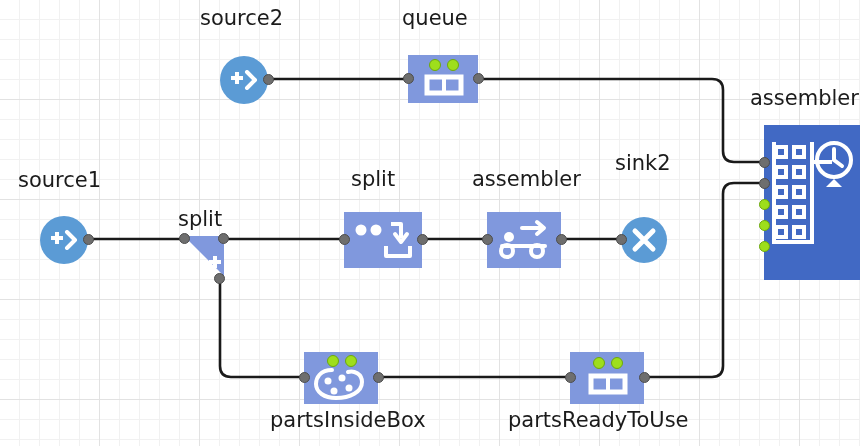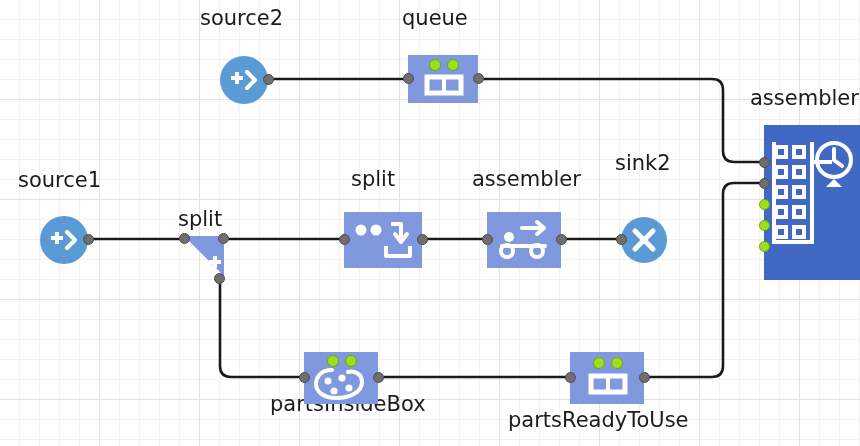--- a/index.html
+++ b/index.html
@@ -63,21 +63,21 @@
       <path d="M 644 377 L 712 377 Q 723 377 723 366 L 723 194 Q 723 183 734 183 L 759 183" stroke="#1a1a1a" stroke-width="2.6" fill="none" stroke-linecap="round"></path>
     </svg>
 
   <div class="label" style="left:18px;top:170px;">source1</div>
   <div class="label" style="left:200px;top:8px;">source2</div>
   <div class="label" style="left:178px;top:189px;margin-top:20px;">split</div>
   <div class="label" style="left:402px;top:8px;">queue</div>
   <div class="label" style="left:351px;top:169px;">split</div>
   <div class="label" style="left:472px;top:169px;">assembler</div>
   <div class="label" style="left:615px;top:153px;">sink2</div>
-  <div class="label" style="left:270px;top:394px;">partsInsideBox</div>
+  <div class="label" style="left:270px;top:410px;">partsInsideBox</div>
   <div class="label" style="left:508px;top:410px;">partsReadyToUse</div>
   <div class="label" style="left:750px;top:88px;">assembler</div>
 
   <div class="node circle-node" style="left:40px;top:216px;width:48px;height:48px;">
     <svg class="ico" width="34" height="20" viewBox="0 0 34 20">
       <path d="M4 6 h4 V2 h4 v4 h4 v4 h-4 v4 H8 v-4 H4 z" fill="#fff"></path>
       <path d="M20 2 L28 10 L20 18" stroke="#fff" stroke-width="4" fill="none" stroke-linecap="round" stroke-linejoin="round"></path>
     </svg>
   </div>
 

